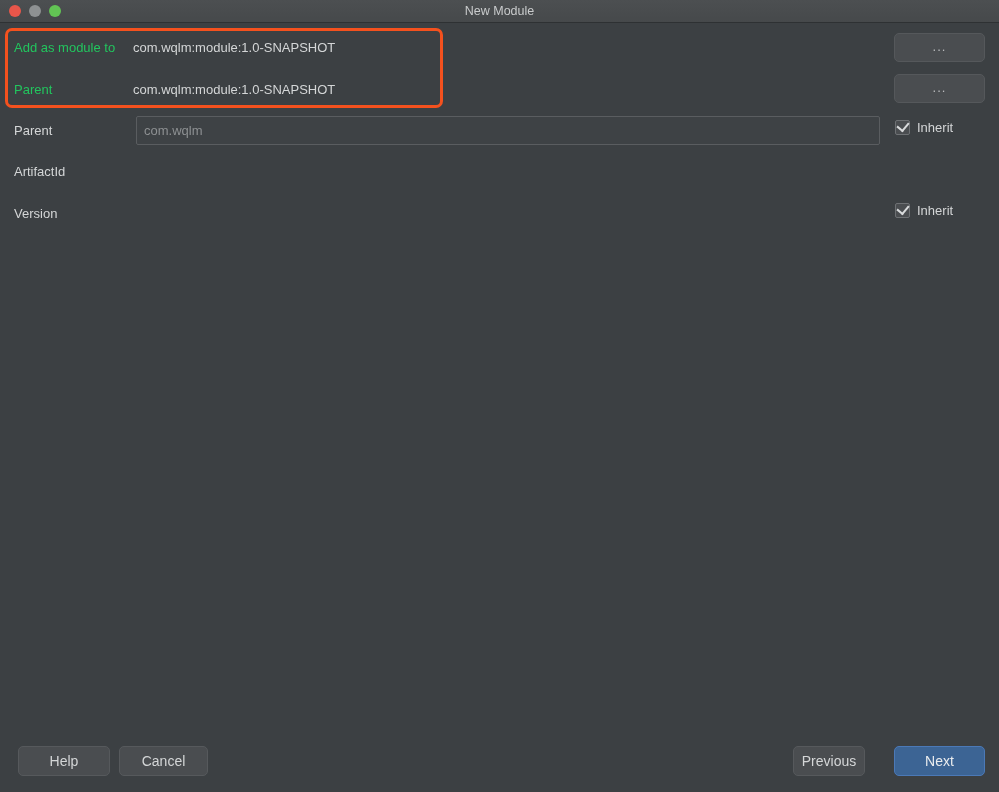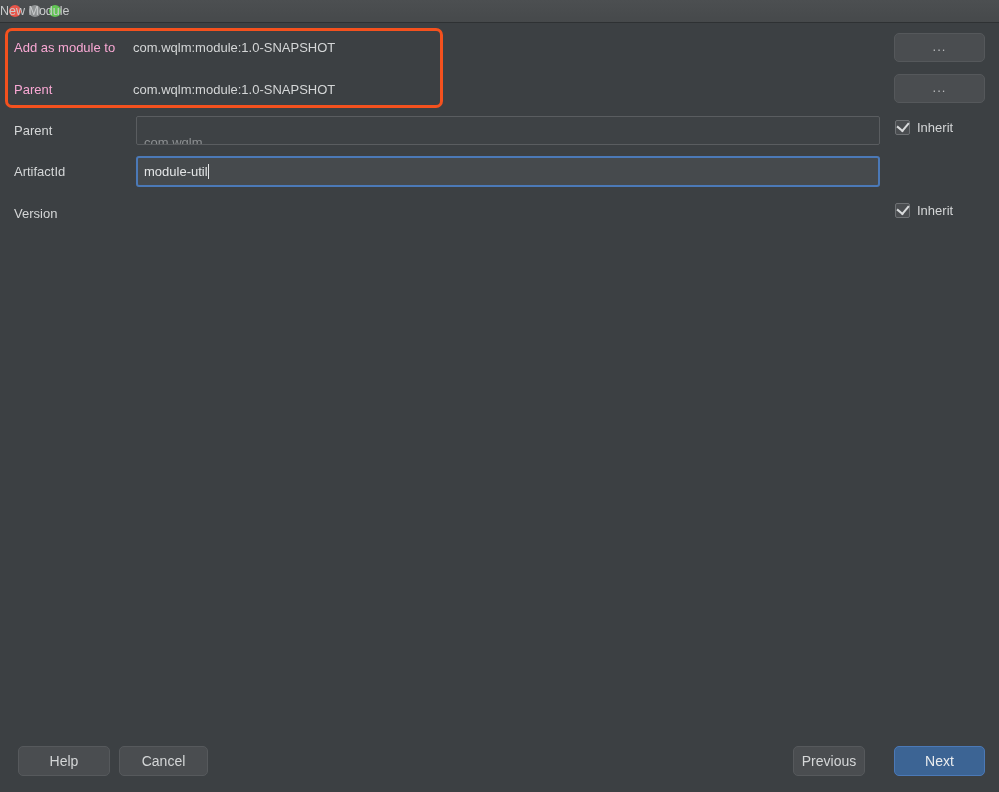--- a/index.html
+++ b/index.html
@@ -43,21 +43,21 @@
     display: block;
   }
   .dot.close   { background: #e8564a; }
   .dot.min     { background: #8e9192; }
   .dot.max     { background: #62c454; }
   .title-text {
     position: absolute;
     left: 0; top: 0;
     width: 999px;
     line-height: 22px;
-    text-align: left;
+    text-align: center;
     font-size: 12.5px;
     color: #c9cbcc;
   }
 
   
   .highlight-box {
     position: absolute;
     left: 5px;
     top: 28px;
     width: 438px;
@@ -76,21 +76,21 @@
     height: 30px;
   }
   .info-row.r1 { top: 34px; }
   .info-row.r2 { top: 76px; }
   .info-label {
     position: absolute;
     left: 14px;
     top: 0;
     line-height: 28px;
     font-size: 13px;
-    color: #f9a8d4;
+    color: #22c55e;
     white-space: nowrap;
   }
   .info-value {
     position: absolute;
     left: 133px;
     top: 0;
     line-height: 28px;
     font-size: 13px;
     color: #d4d6d7;
     white-space: nowrap;
@@ -139,21 +139,21 @@
   .text-input {
     position: absolute;
     left: 136px;
     top: 0;
     width: 744px;
     height: 29px;
     background: #3e4245;
     border: 1px solid #5a5d60;
     border-radius: 2px;
     box-sizing: border-box;
-    padding: 12px 7px;
+    padding: 0 7px;
     font-size: 13px;
     line-height: 27px;
     color: #8d9092;
     white-space: nowrap;
     overflow: hidden;
   }
   .text-input.focused {
     background: #464a4d;
     border: 2px solid #4b79b7;
     border-radius: 3px;
@@ -272,21 +272,20 @@
     <div class="inherit">
       <span class="checkbox">
           <span class="tick"></span>
         </span>
       <span class="inherit-label">Inherit</span>
     </div>
   </div>
 
   <div class="form-row f2">
     <span class="form-label">ArtifactId</span>
-    <div class="text-input focused"><span>module-util</span><span class="caret"></span></div>
   </div>
 
   <div class="form-row f3">
     <span class="form-label">Version</span>
     <div class="inherit">
       <span class="checkbox">
           <span class="tick"></span>
         </span>
       <span class="inherit-label">Inherit</span>
     </div>

